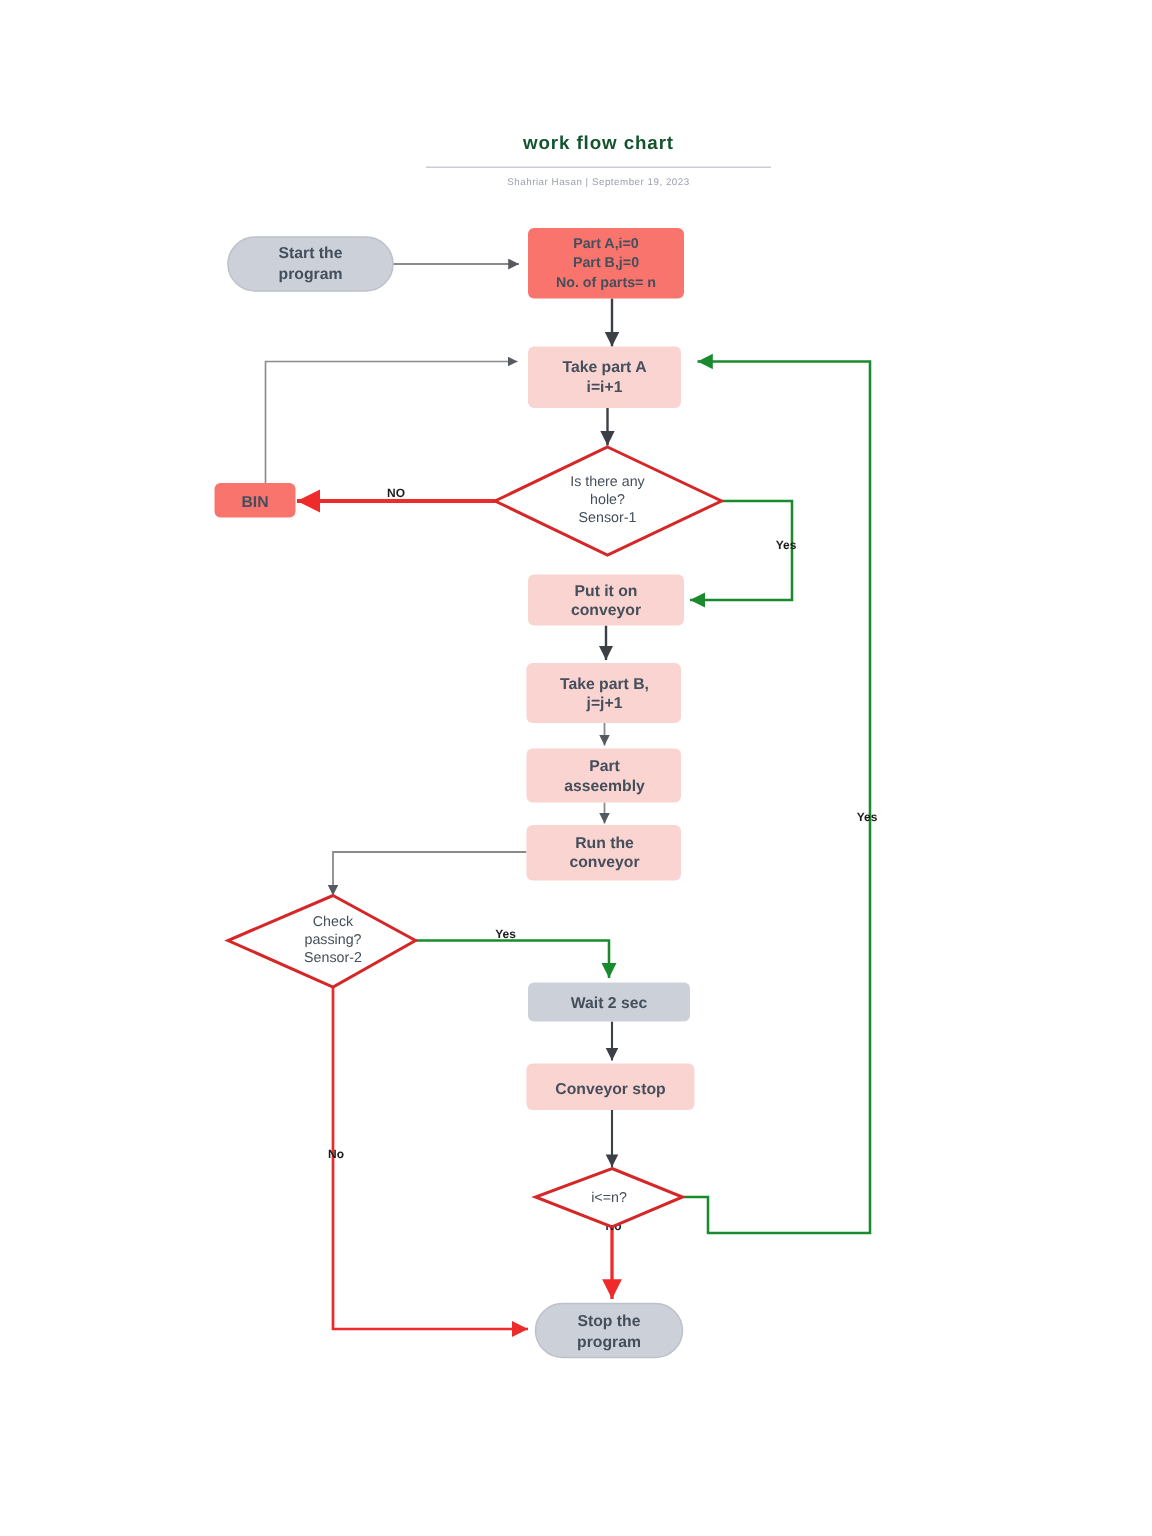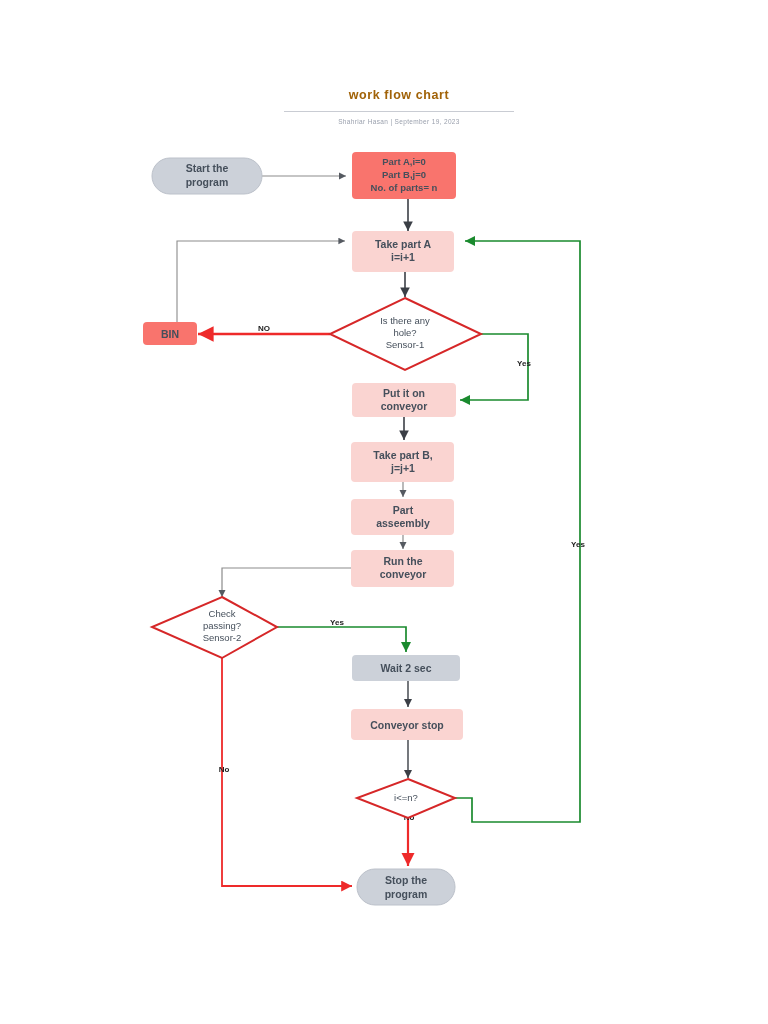--- a/index.html
+++ b/index.html
@@ -1,19 +1,19 @@
 <!DOCTYPE html>
 <html><head>
 <meta charset="utf-8">
 <style>
   html,body{margin:0;padding:0;background:#ffffff;}
   body{width:768px;height:1024px;font-family:"Liberation Sans",sans-serif;overflow:hidden;}
   #page{position:relative;width:768px;height:1024px;background:#fff;}
   .doc-header{position:absolute;left:284px;top:88px;width:230px;text-align:center;}
-  .doc-title{font-size:12.5px;font-weight:bold;letter-spacing:.6px;color:#a16207;}
+  .doc-title{font-size:12.5px;font-weight:bold;letter-spacing:.6px;color:#14532d;}
   .doc-rule{margin:9px 0 6px 0;height:1px;background:#c9ccd3;width:100%;}
   .doc-byline{font-size:6.5px;color:#9aa0ad;letter-spacing:.35px;}
   svg.flow{position:absolute;left:0;top:0;width:768px;height:1024px;}
   .node-label{font-family:"Liberation Sans",sans-serif;font-weight:bold;font-size:10.5px;fill:#454f5b;}
   .node-label.small{font-size:9.5px;}
   .dec-label{font-family:"Liberation Sans",sans-serif;font-weight:normal;font-size:9.5px;fill:#454f5b;}
   .edge-label{font-family:"Liberation Sans",sans-serif;font-weight:bold;font-size:8px;fill:#1d1d1d;}
 </style>
 </head>
 <body>

